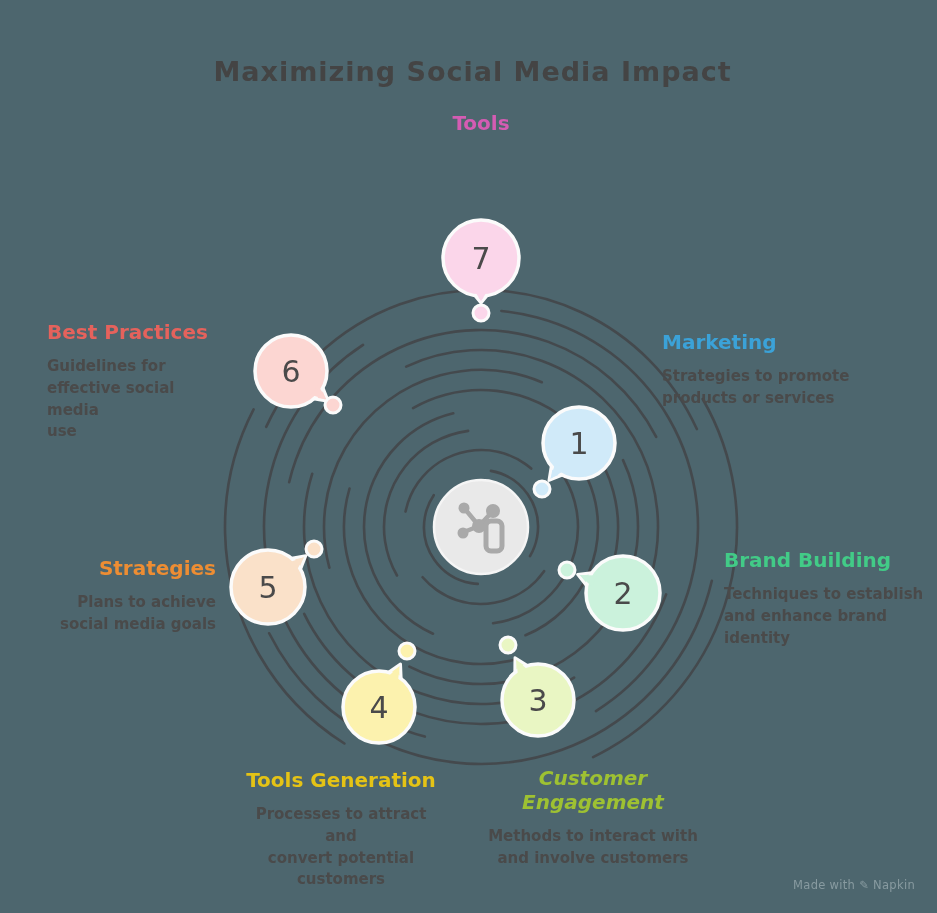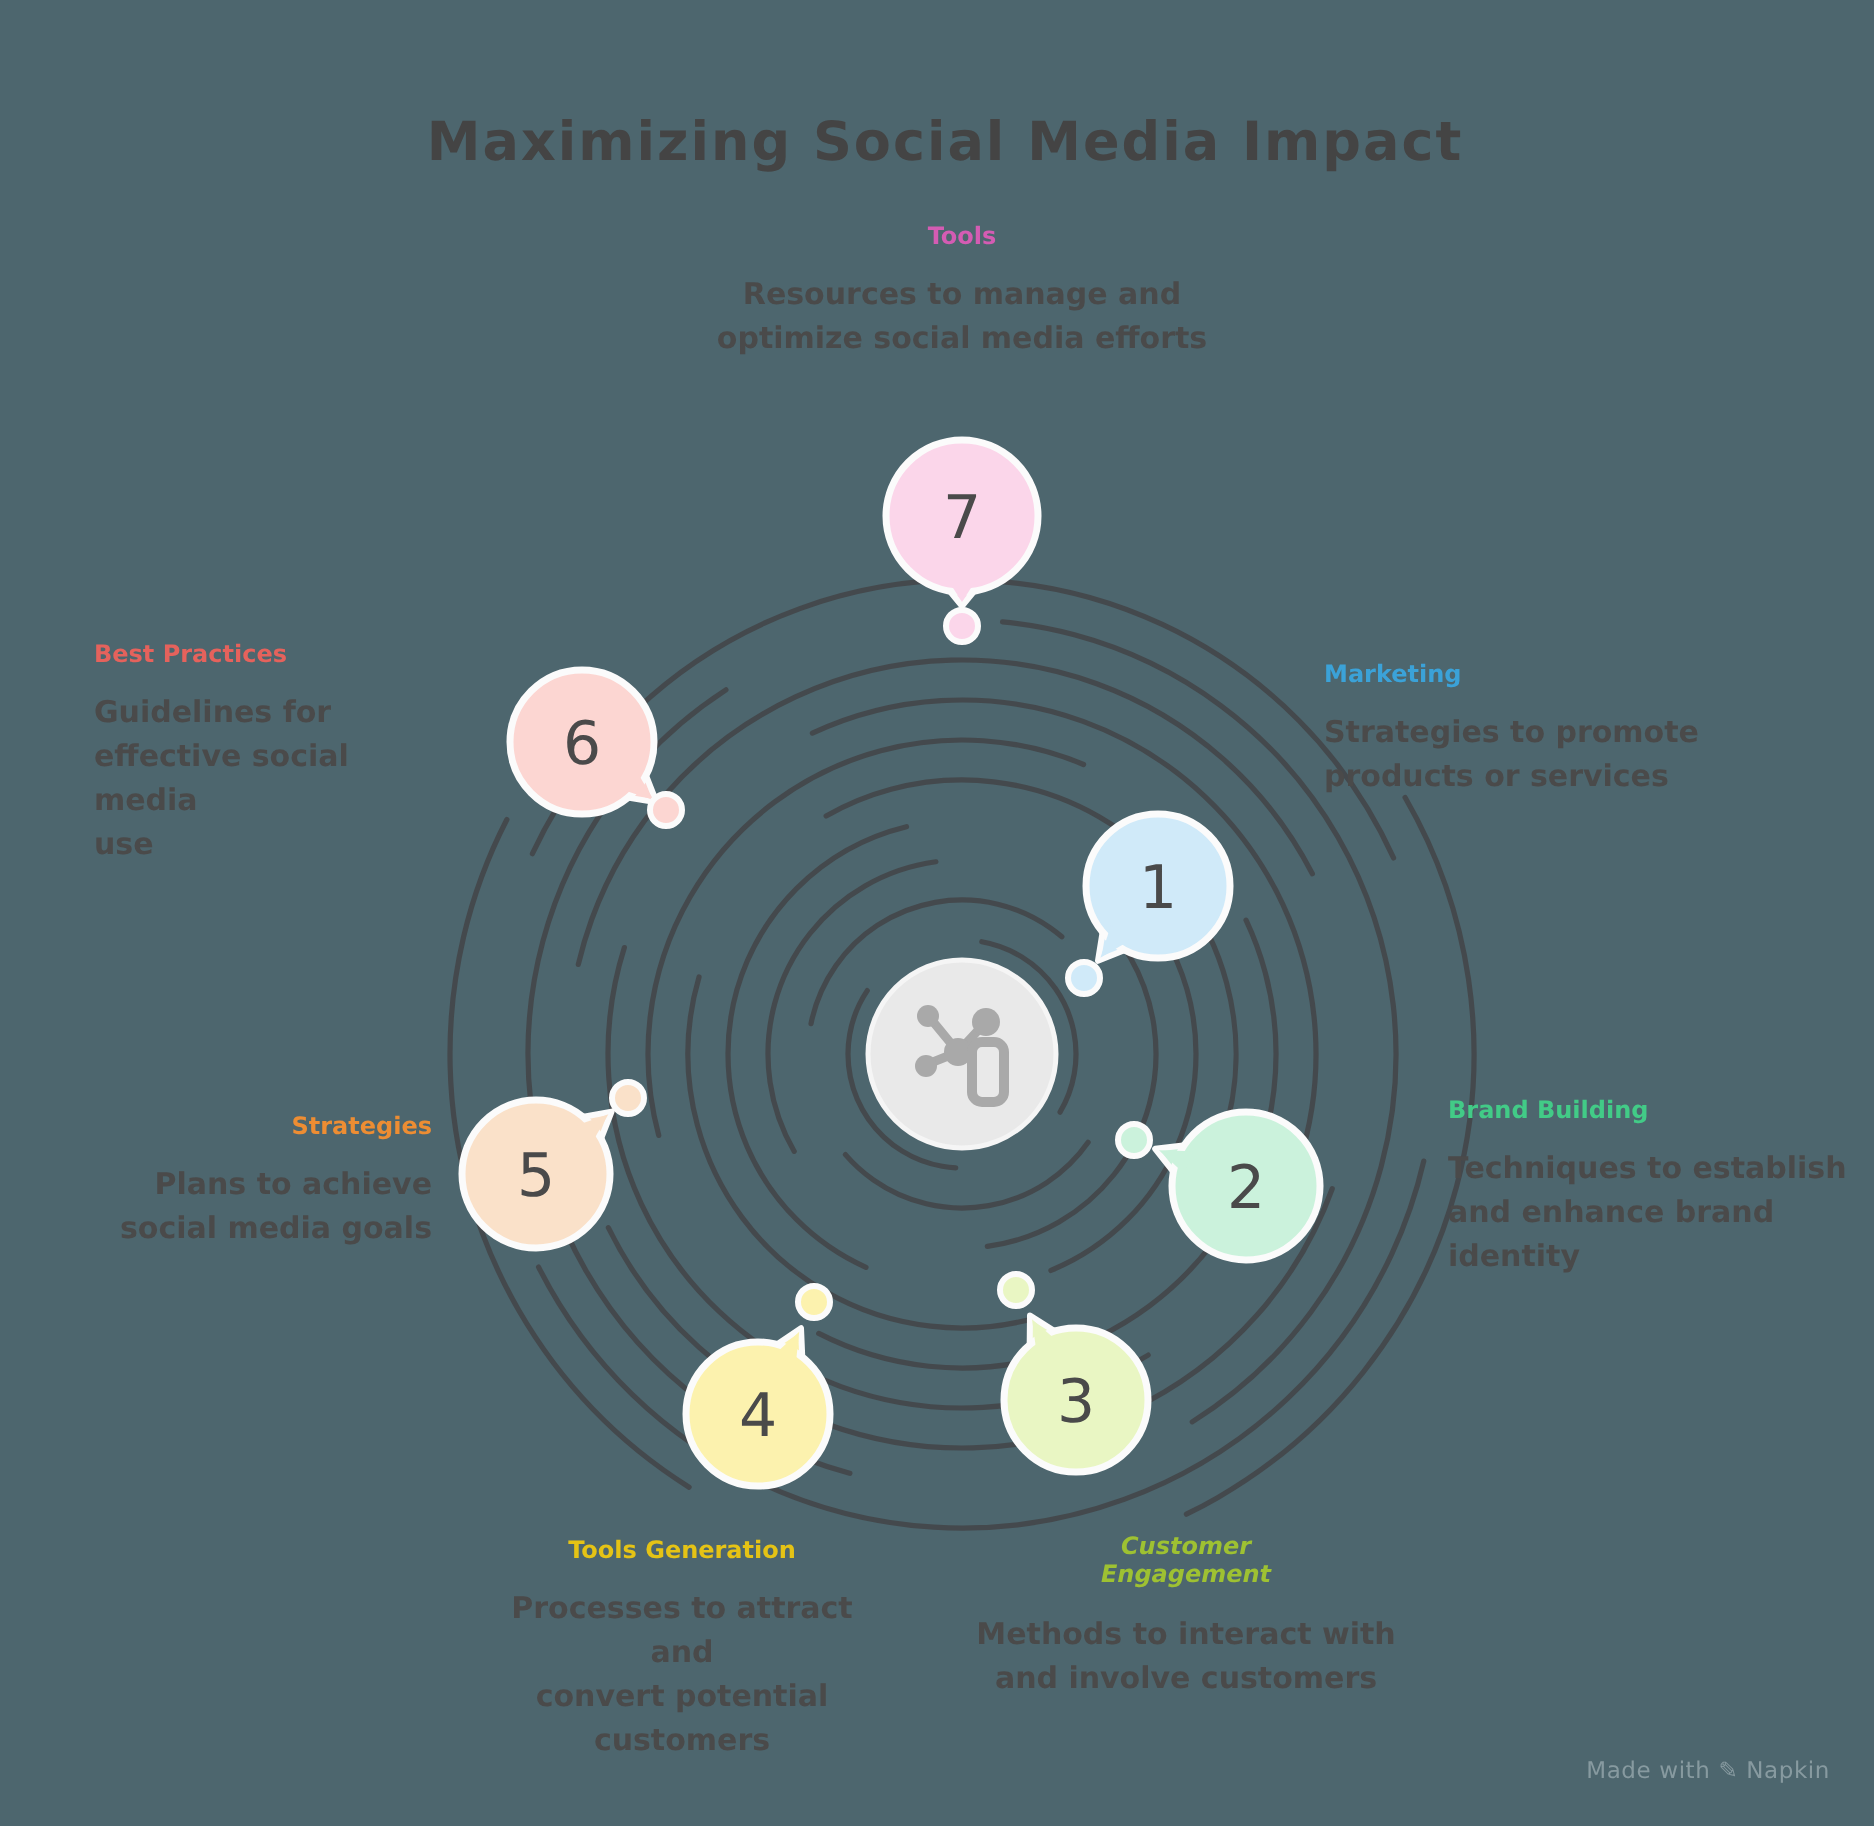--- a/index.html
+++ b/index.html
@@ -18,21 +18,21 @@
   }
   .diagram{position:absolute;left:0;top:0;}
   .spiral circle{fill:none;stroke:#43474a;stroke-width:2.6;stroke-linecap:round;opacity:.92;}
   .center-circle{fill:#e9e9e9;stroke:#f5f5f5;stroke-width:2.5;}
   .bubble{stroke:#fbfbfb;stroke-width:3.5;}
   .tail{stroke:#fbfbfb;stroke-width:3;stroke-linejoin:round;}
   .tail-erase{stroke:none;}
   .dot{stroke:#fbfbfb;stroke-width:3;}
   .num{font-size:30px;fill:#4a4a4a;text-anchor:middle;}
   .label{position:absolute;}
-  .heading{font-size:12px;font-weight:bold;white-space:pre-line;line-height:1.2;}
+  .heading{font-size:20px;font-weight:bold;white-space:pre-line;line-height:1.2;}
   .desc{font-size:15px;font-weight:bold;color:#4a4a4a;white-space:pre-line;line-height:1.45;margin-top:12px;}
   .label-tools{left:331px;top:111px;width:300px;text-align:center;}
   .label-marketing{left:662px;top:330px;width:220px;text-align:left;}
   .label-brand{left:724px;top:548px;width:200px;text-align:left;}
   .label-customer{left:483px;top:766px;width:220px;text-align:center;}
   .label-lead{left:238px;top:768px;width:206px;text-align:center;}
   .label-strategies{left:36px;top:556px;width:180px;text-align:right;}
   .label-best{left:47px;top:320px;width:180px;}
   .watermark{
     position:absolute;right:22px;top:877px;
@@ -127,22 +127,20 @@
       <polygon class="tail" points="472,292 490,292 481,303" fill="#fbd6ea"></polygon>
       <circle class="bubble" cx="481" cy="258" r="38" fill="#fbd6ea"></circle>
       <polygon class="tail-erase" points="474,290 488,290 481,301" fill="#fbd6ea"></polygon>
       <text class="num" x="481" y="269">7</text>
       <circle class="dot" cx="481" cy="313" r="8" fill="#fbd6ea"></circle>
     </g>
   </svg>
 
   <div class="label label-tools">
     <div class="heading" style="color: rgb(212, 92, 179);">Tools</div>
-    <div class="desc">Resources to manage and
-optimize social media efforts</div>
   </div>
 
   <div class="label label-marketing">
     <div class="heading" style="color: rgb(59, 162, 216);">Marketing</div>
     <div class="desc">Strategies to promote
 products or services</div>
   </div>
 
   <div class="label label-brand">
     <div class="heading" style="color: rgb(66, 203, 135);">Brand Building</div>

